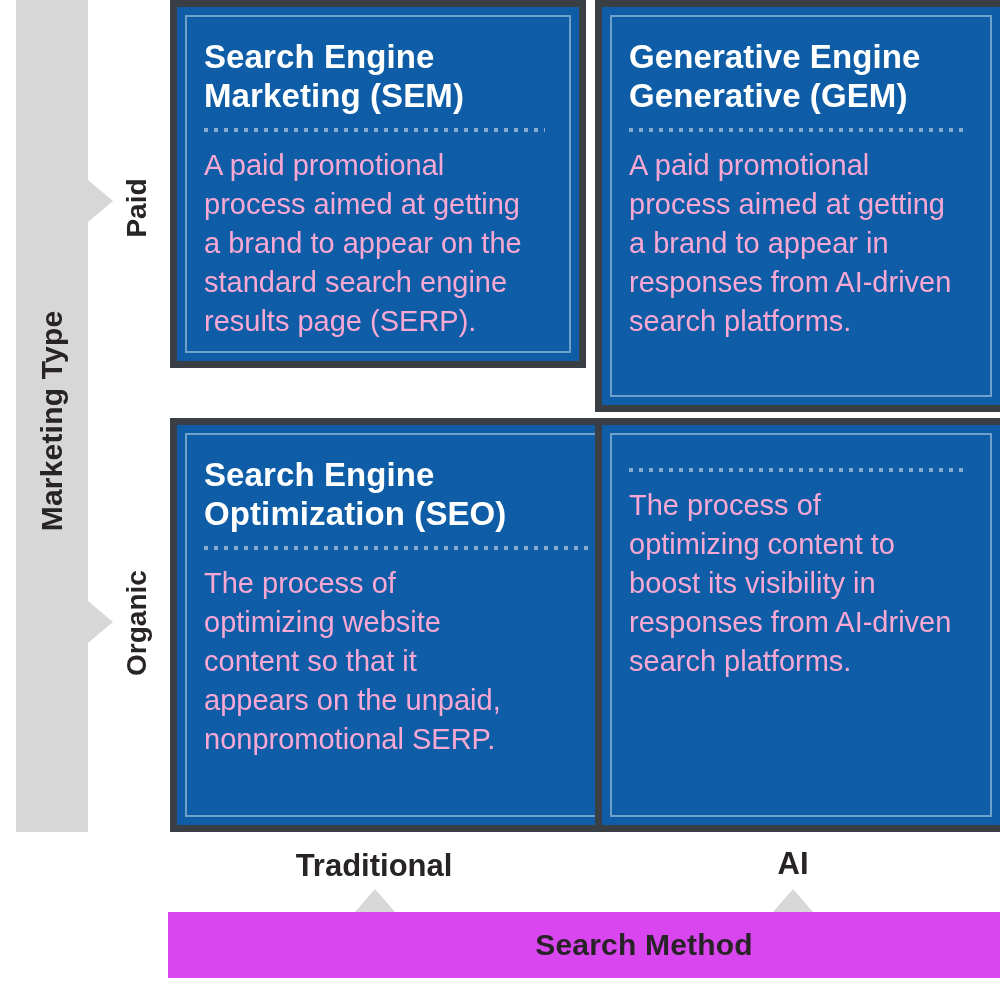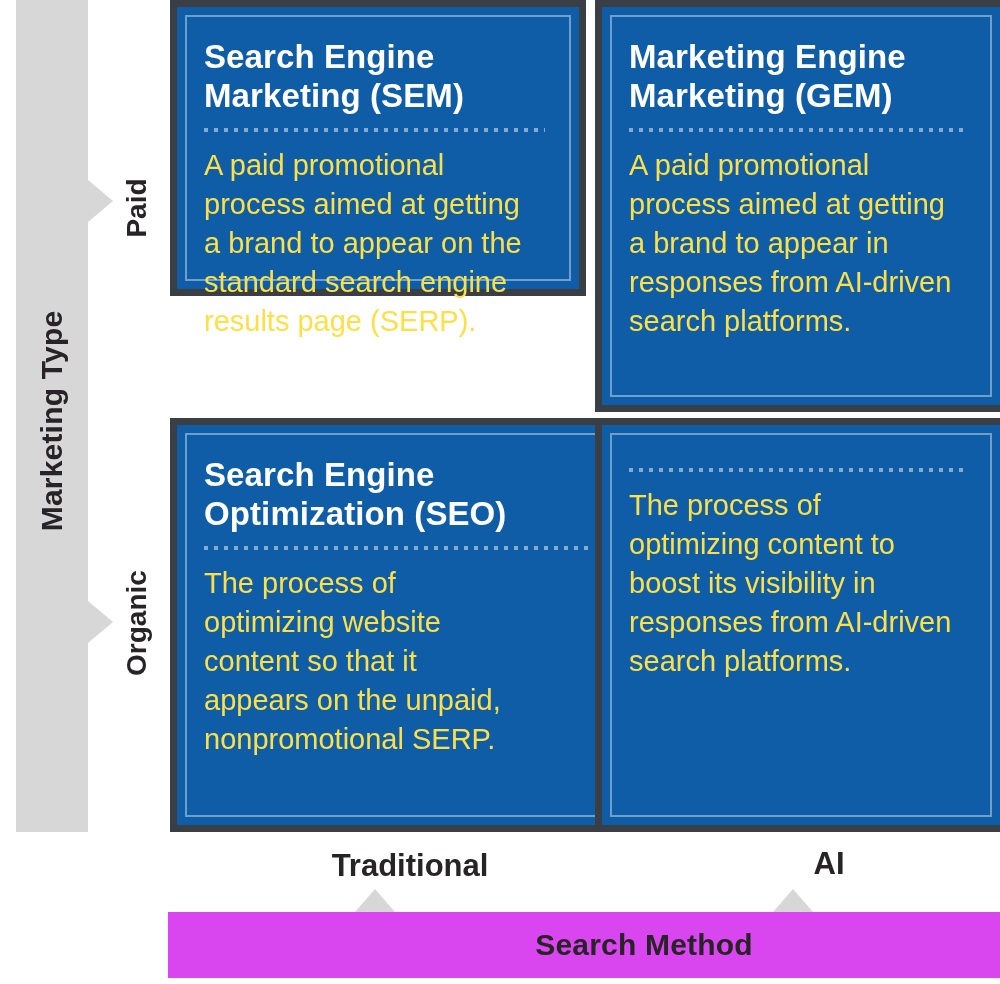--- a/index.html
+++ b/index.html
@@ -70,32 +70,31 @@
     font-weight: 700;
     font-size: 28px;
     white-space: nowrap;
   }
   .cat-paid    { left: 137px; top: 208px; }
   .cat-organic { left: 137px; top: 623px; }
   .cat-h {
     position: absolute;
     transform: translate(-50%, -50%);
     font-size: 31px;
-    margin-left: 36px;
   }
   .cat-traditional { left: 374px; top: 866px; }
   .cat-ai          { left: 793px; top: 864px; text-align: right; }
 
   
   .card {
     position: absolute;
     background: #0E5DA6;
     border: 7px solid #3A3F45;
   }
-  .card-sem { left: 170px; top: 0;     width: 416px; height: 296px; }
+  .card-sem { left: 170px; top: 0;     width: 416px; height: 368px; }
   .card-gem { left: 595px; top: 0;     width: 412px; height: 412px; }
   .card-seo { left: 170px; top: 418px; width: 464px; height: 414px; }
   .card-geo { left: 595px; top: 418px; width: 412px; height: 414px; }
 
   .inner-outline {
     position: absolute;
     inset: 8px;
     border: 2px solid #6FA0C9;
     pointer-events: none;
   }
@@ -111,21 +110,21 @@
     line-height: 39px;
     letter-spacing: 0.1px;
     max-width: 352px;
   }
   .card-divider {
     height: 4px;
     margin: 13px 24px 14px 0;
     background-image: repeating-linear-gradient(to right, #86ABD0 0 4px, transparent 4px 10px);
   }
   .card-body {
-    color: #fde047;
+    color: #f9a8d4;
     font-size: 29px;
     line-height: 39px;
     white-space: pre-line;
   }
 </style>
 </head>
 <body>
 
 <div class="stage">
 
@@ -146,21 +145,21 @@
 process aimed at getting
 a brand to appear on the
 standard search engine
 results page (SERP).</div>
     </div>
   </div>
 
   <div class="card card-gem">
     <div class="inner-outline"></div>
     <div class="card-content">
-      <div class="card-title">Marketing Engine Marketing (GEM)</div>
+      <div class="card-title">Generative Engine Generative (GEM)</div>
       <div class="card-divider"></div>
       <div class="card-body">A paid promotional
 process aimed at getting
 a brand to appear in
 responses from AI-driven
 search platforms.</div>
     </div>
   </div>
 
   <div class="card card-seo">

